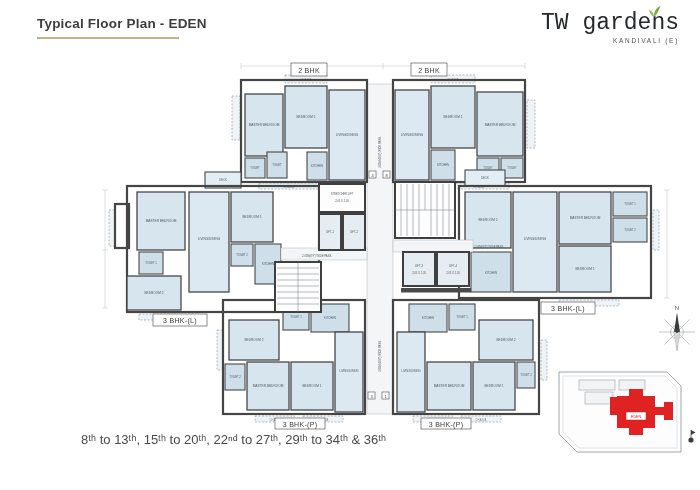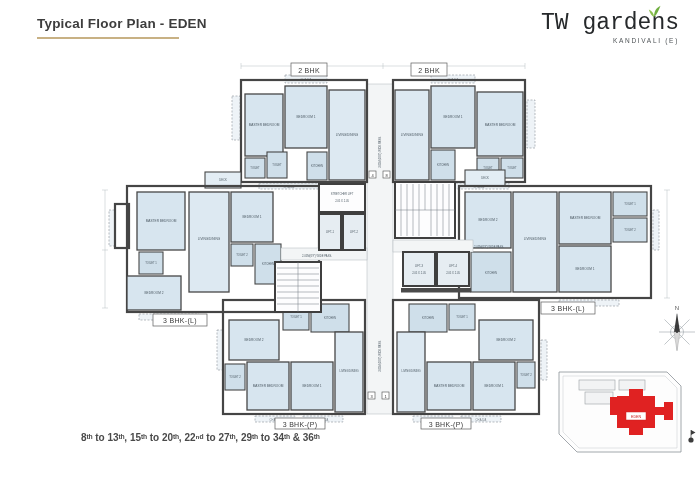--- a/index.html
+++ b/index.html
@@ -6,21 +6,21 @@
   #page{position:relative;width:700px;height:490px;background:#ffffff;overflow:hidden;
         font-family:"Liberation Sans",sans-serif;margin-left:19px;}
   
   #title{position:absolute;left:18px;top:16px;font-size:13.5px;font-weight:bold;color:#3d3d3d;letter-spacing:.2px;}
   #title-underline{position:absolute;left:18px;top:37px;width:142px;height:2px;background:#c8b184;}
   #logo{position:absolute;right:40px;top:10px;text-align:right;}
   #brand{position:relative;font-family:Liberation Mono, monospace;font-size:23px;color:#26292b;line-height:26px;}
   #leaf{position:absolute;right:33px;top:-5px;}
   #brand-sub{font-size:6.5px;letter-spacing:1.7px;color:#4e5356;margin-top:1px;}
   
-  #floors-note{position:absolute;left:62px;top:432px;font-size:10px;color:#4a4a4a;font-weight:bold;}
+  #floors-note{position:absolute;left:62px;top:432px;font-size:13px;color:#4a4a4a;}
   
   svg{position:absolute;left:0;top:0;}
   .room{fill:#d7e5ef;stroke:#474747;stroke-width:1.3;}
   .room2{fill:#dde9f2;stroke:#474747;stroke-width:1.3;}
   .wet{fill:#cfdfea;stroke:#474747;stroke-width:1.1;}
   .outer{fill:none;stroke:#454545;stroke-width:2.2;}
   .corelift{fill:#e6edf2;stroke:#3f3f3f;stroke-width:2;}
   .corew{fill:#fdfdfe;stroke:#3f3f3f;stroke-width:2;}
   .rlbl{font-size:3.2px;fill:#4d5a64;text-anchor:middle;}
   .slbl{font-size:2.7px;fill:#4d5a64;text-anchor:middle;}

